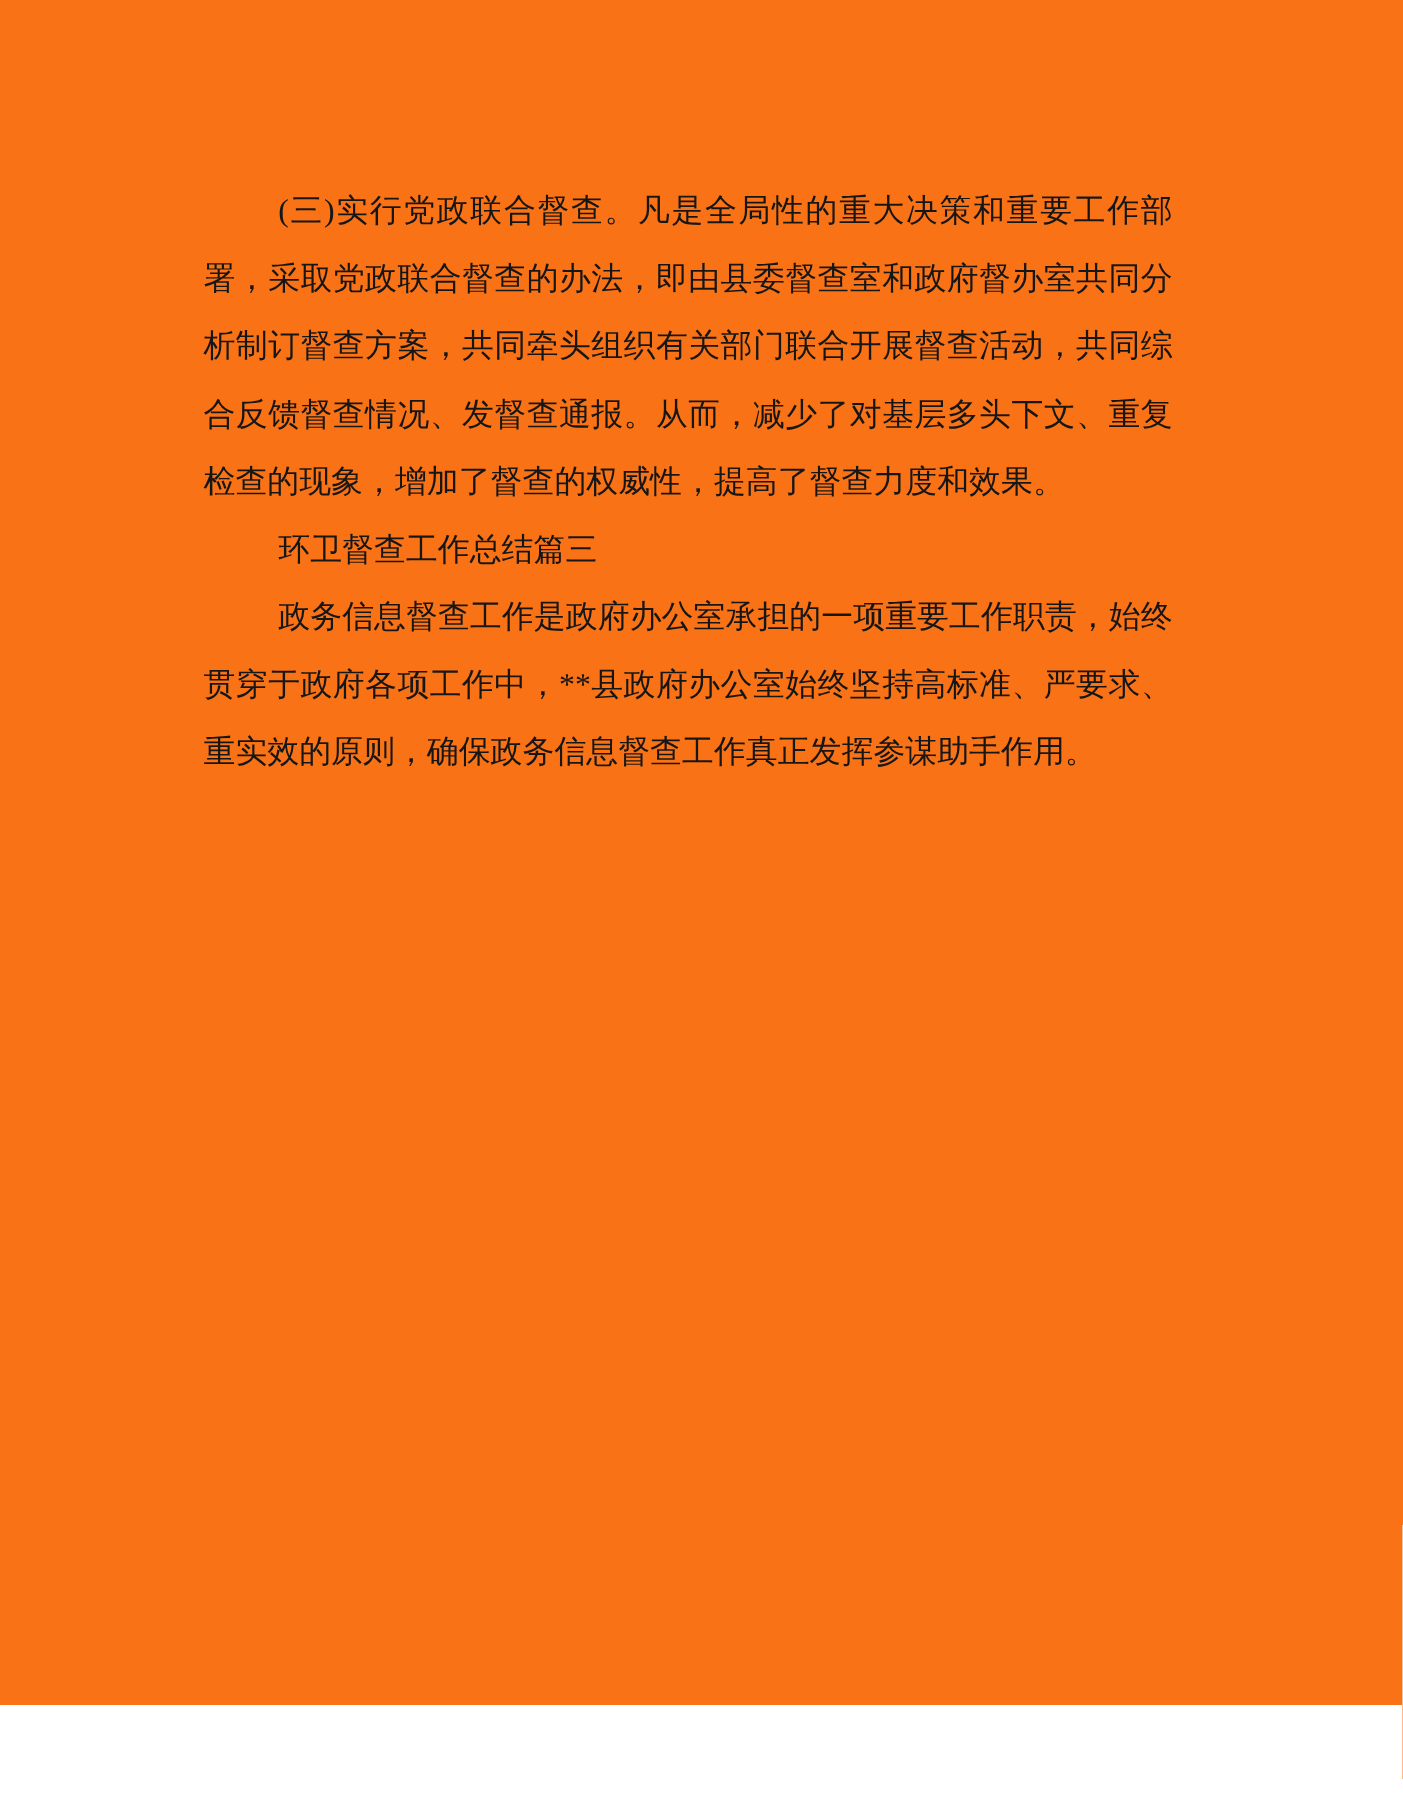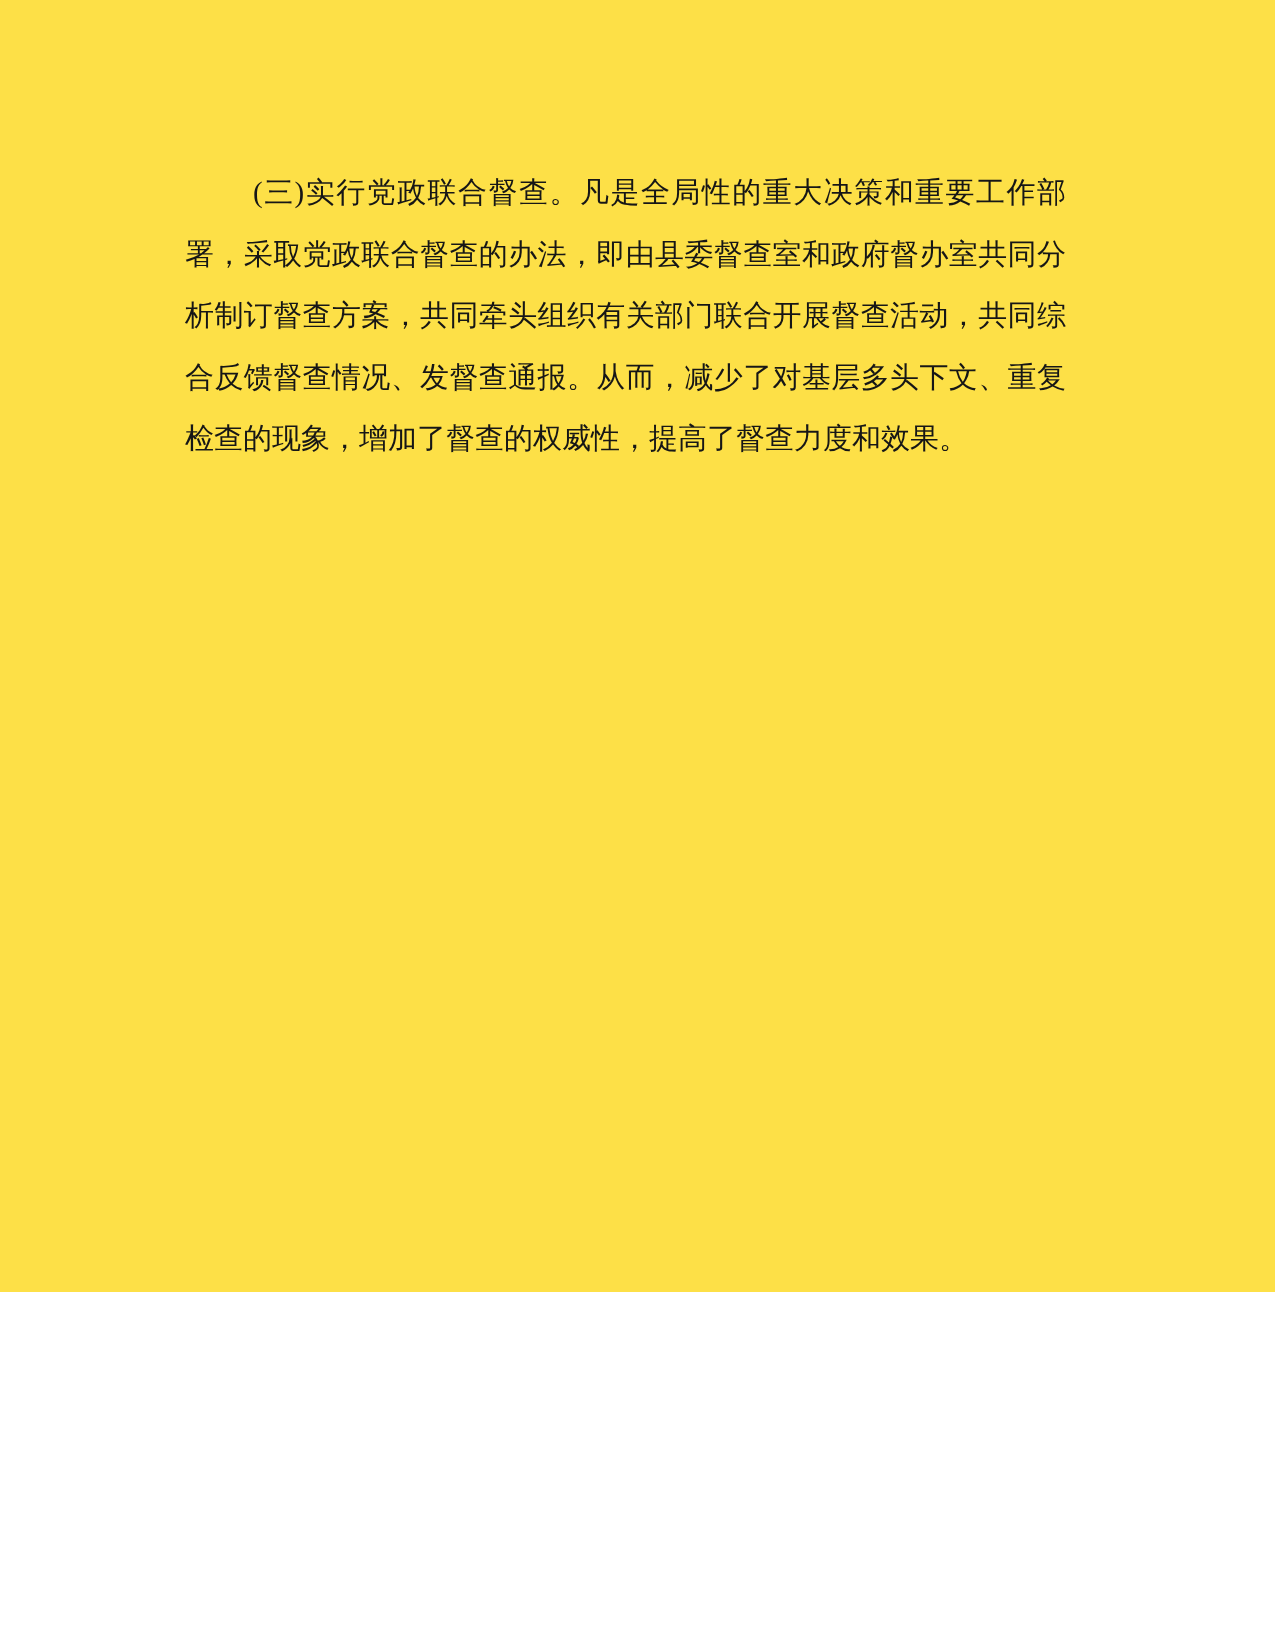--- a/index.html
+++ b/index.html
@@ -3,22 +3,22 @@
 <meta charset="utf-8">
 <style>
   html, body {
     margin: 0;
     padding: 0;
     background: #ffffff;
   }
   .page {
     position: relative;
     width: 1275px;
-    height: 1292px;
-    background: #fde047;
+    height: 1550px;
+    background: #f97316;
     overflow: hidden;
   }
   .content {
     position: absolute;
     left: 185px;
     top: 162px;
     width: 881px;
     font-family: "Liberation Serif", "DejaVu Serif", serif;
     font-size: 29px;
     font-weight: normal;
@@ -33,14 +33,16 @@
     text-indent: 68px;
     word-break: break-all;
   }
 </style>
 </head>
 <body>
 
 <div class="page">
   <div class="content">
     <p>(三)实行党政联合督查。凡是全局性的重大决策和重要工作部署，采取党政联合督查的办法，即由县委督查室和政府督办室共同分析制订督查方案，共同牵头组织有关部门联合开展督查活动，共同综合反馈督查情况、发督查通报。从而，减少了对基层多头下文、重复检查的现象，增加了督查的权威性，提高了督查力度和效果。</p>
+    <p>环卫督查工作总结篇三</p>
+    <p>政务信息督查工作是政府办公室承担的一项重要工作职责，始终贯穿于政府各项工作中，**县政府办公室始终坚持高标准、严要求、重实效的原则，确保政务信息督查工作真正发挥参谋助手作用。</p>
   </div>
 </div>
 
 </body></html>

